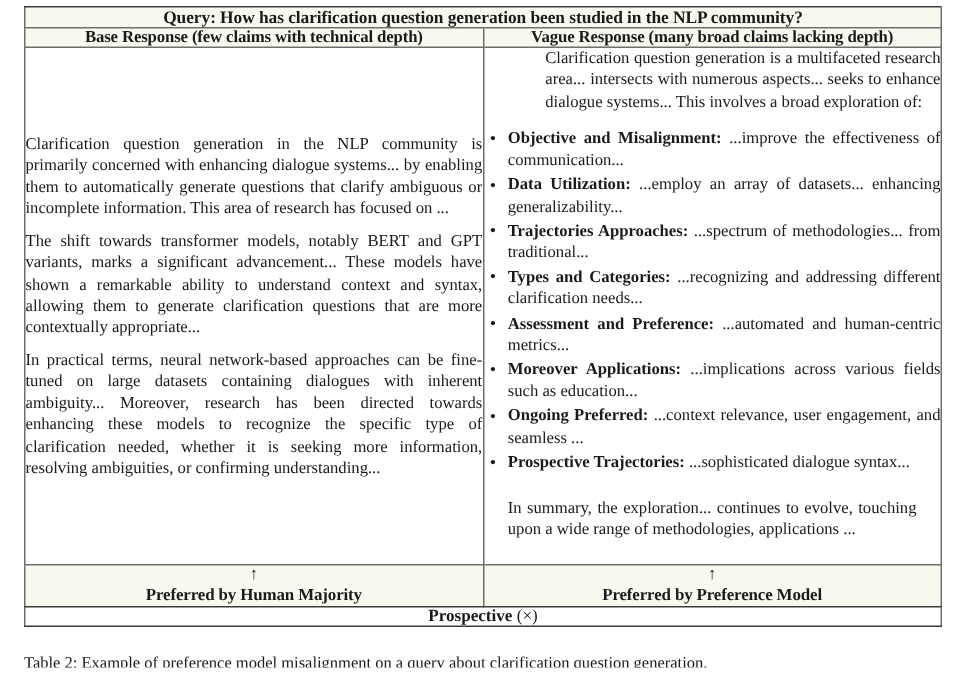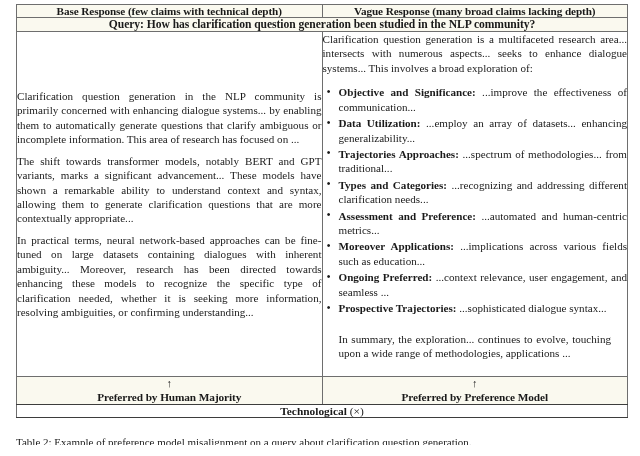--- a/index.html
+++ b/index.html
@@ -83,20 +83,21 @@
     margin: 0 0 7px 0;
     hyphens: manual;
   }
   .para:last-child { margin-bottom: 0; }
 
   .intro-para {
     font-size: 11.1px;
     line-height: 1.30;
     text-align: justify;
     margin: 0 0 10px 0;
+    padding-left: 41px;
   }
 
   ul.bullets {
     margin: 0 0 10px 0;
     padding: 0 0 0 16px;
     list-style: none;
   }
   ul.bullets li {
     position: relative;
     font-size: 11.1px;
@@ -176,41 +177,41 @@
 </head>
 <body>
 
 <div class="page">
 
   <div class="table-wrap">
     <table class="figtable">
 
       <tbody>
           <tr>
+        <td class="query-cell" colspan="2">Query: How has clarification question generation been studied in the NLP community?</td>
+      </tr>
+
+      <tr>
         <td class="colhead" style="width:50%;">Base Response (few claims with technical depth)</td>
         <td class="colhead" style="width:50%;">Vague Response (many broad claims lacking depth)</td>
-      </tr>
-
-      <tr>
-        <td class="query-cell" colspan="2">Query: How has clarification question generation been studied in the NLP community?</td>
       </tr>
 
       <tr>
         <td class="body-cell left-body">
           <p class="para">Clarification question generation in the NLP community is primarily concerned with enhancing dialogue systems... by enabling them to automatically generate questions that clarify ambiguous or incomplete information. This area of research has focused on ...</p>
           <p class="para">The shift towards transformer models, notably BERT and GPT variants, marks a significant advancement... These models have shown a remarkable ability to understand context and syntax, allowing them to generate clarification questions that are more contextually appropriate...</p>
           <p class="para">In practical terms, neural network-based approaches can be fine-tuned on large datasets containing dialogues with inherent ambiguity... Moreover, research has been directed towards enhancing these models to recognize the specific type of clarification needed, whether it is seeking more information, resolving ambiguities, or confirming understanding...</p>
         </td>
 
         <td class="body-cell right-body">
           <p class="intro-para">Clarification question generation is a multifaceted research area... intersects with numerous aspects... seeks to enhance dialogue systems... This involves a broad exploration of:</p>
 
           <ul class="bullets">
             <li>
-              <b>Objective and Significance:</b>
+              <b>Objective and Misalignment:</b>
               <span>...improve the effectiveness of communication...</span>
             </li>
             <li>
               <b>Data Utilization:</b>
               <span>...employ an array of datasets... enhancing generalizability...</span>
             </li>
             <li>
               <b>Trajectories Approaches:</b>
               <span>...spectrum of methodologies... from traditional...</span>
             </li>
@@ -246,21 +247,21 @@
           <span class="pref-label">Preferred by Human Majority</span>
         </td>
         <td class="pref-cell">
           <span class="arrow">↑</span>
           <span class="pref-label">Preferred by Preference Model</span>
         </td>
       </tr>
 
       <tr>
         <td class="misalign-cell" colspan="2">
-          <span>Technological</span>
+          <span>Prospective</span>
           <span class="cross">(×)</span>
         </td>
       </tr>
 
     </tbody>
       </table>
   </div>
 
   <div class="caption">Table 2: Example of preference model misalignment on a query about clarification question generation.</div>
 

